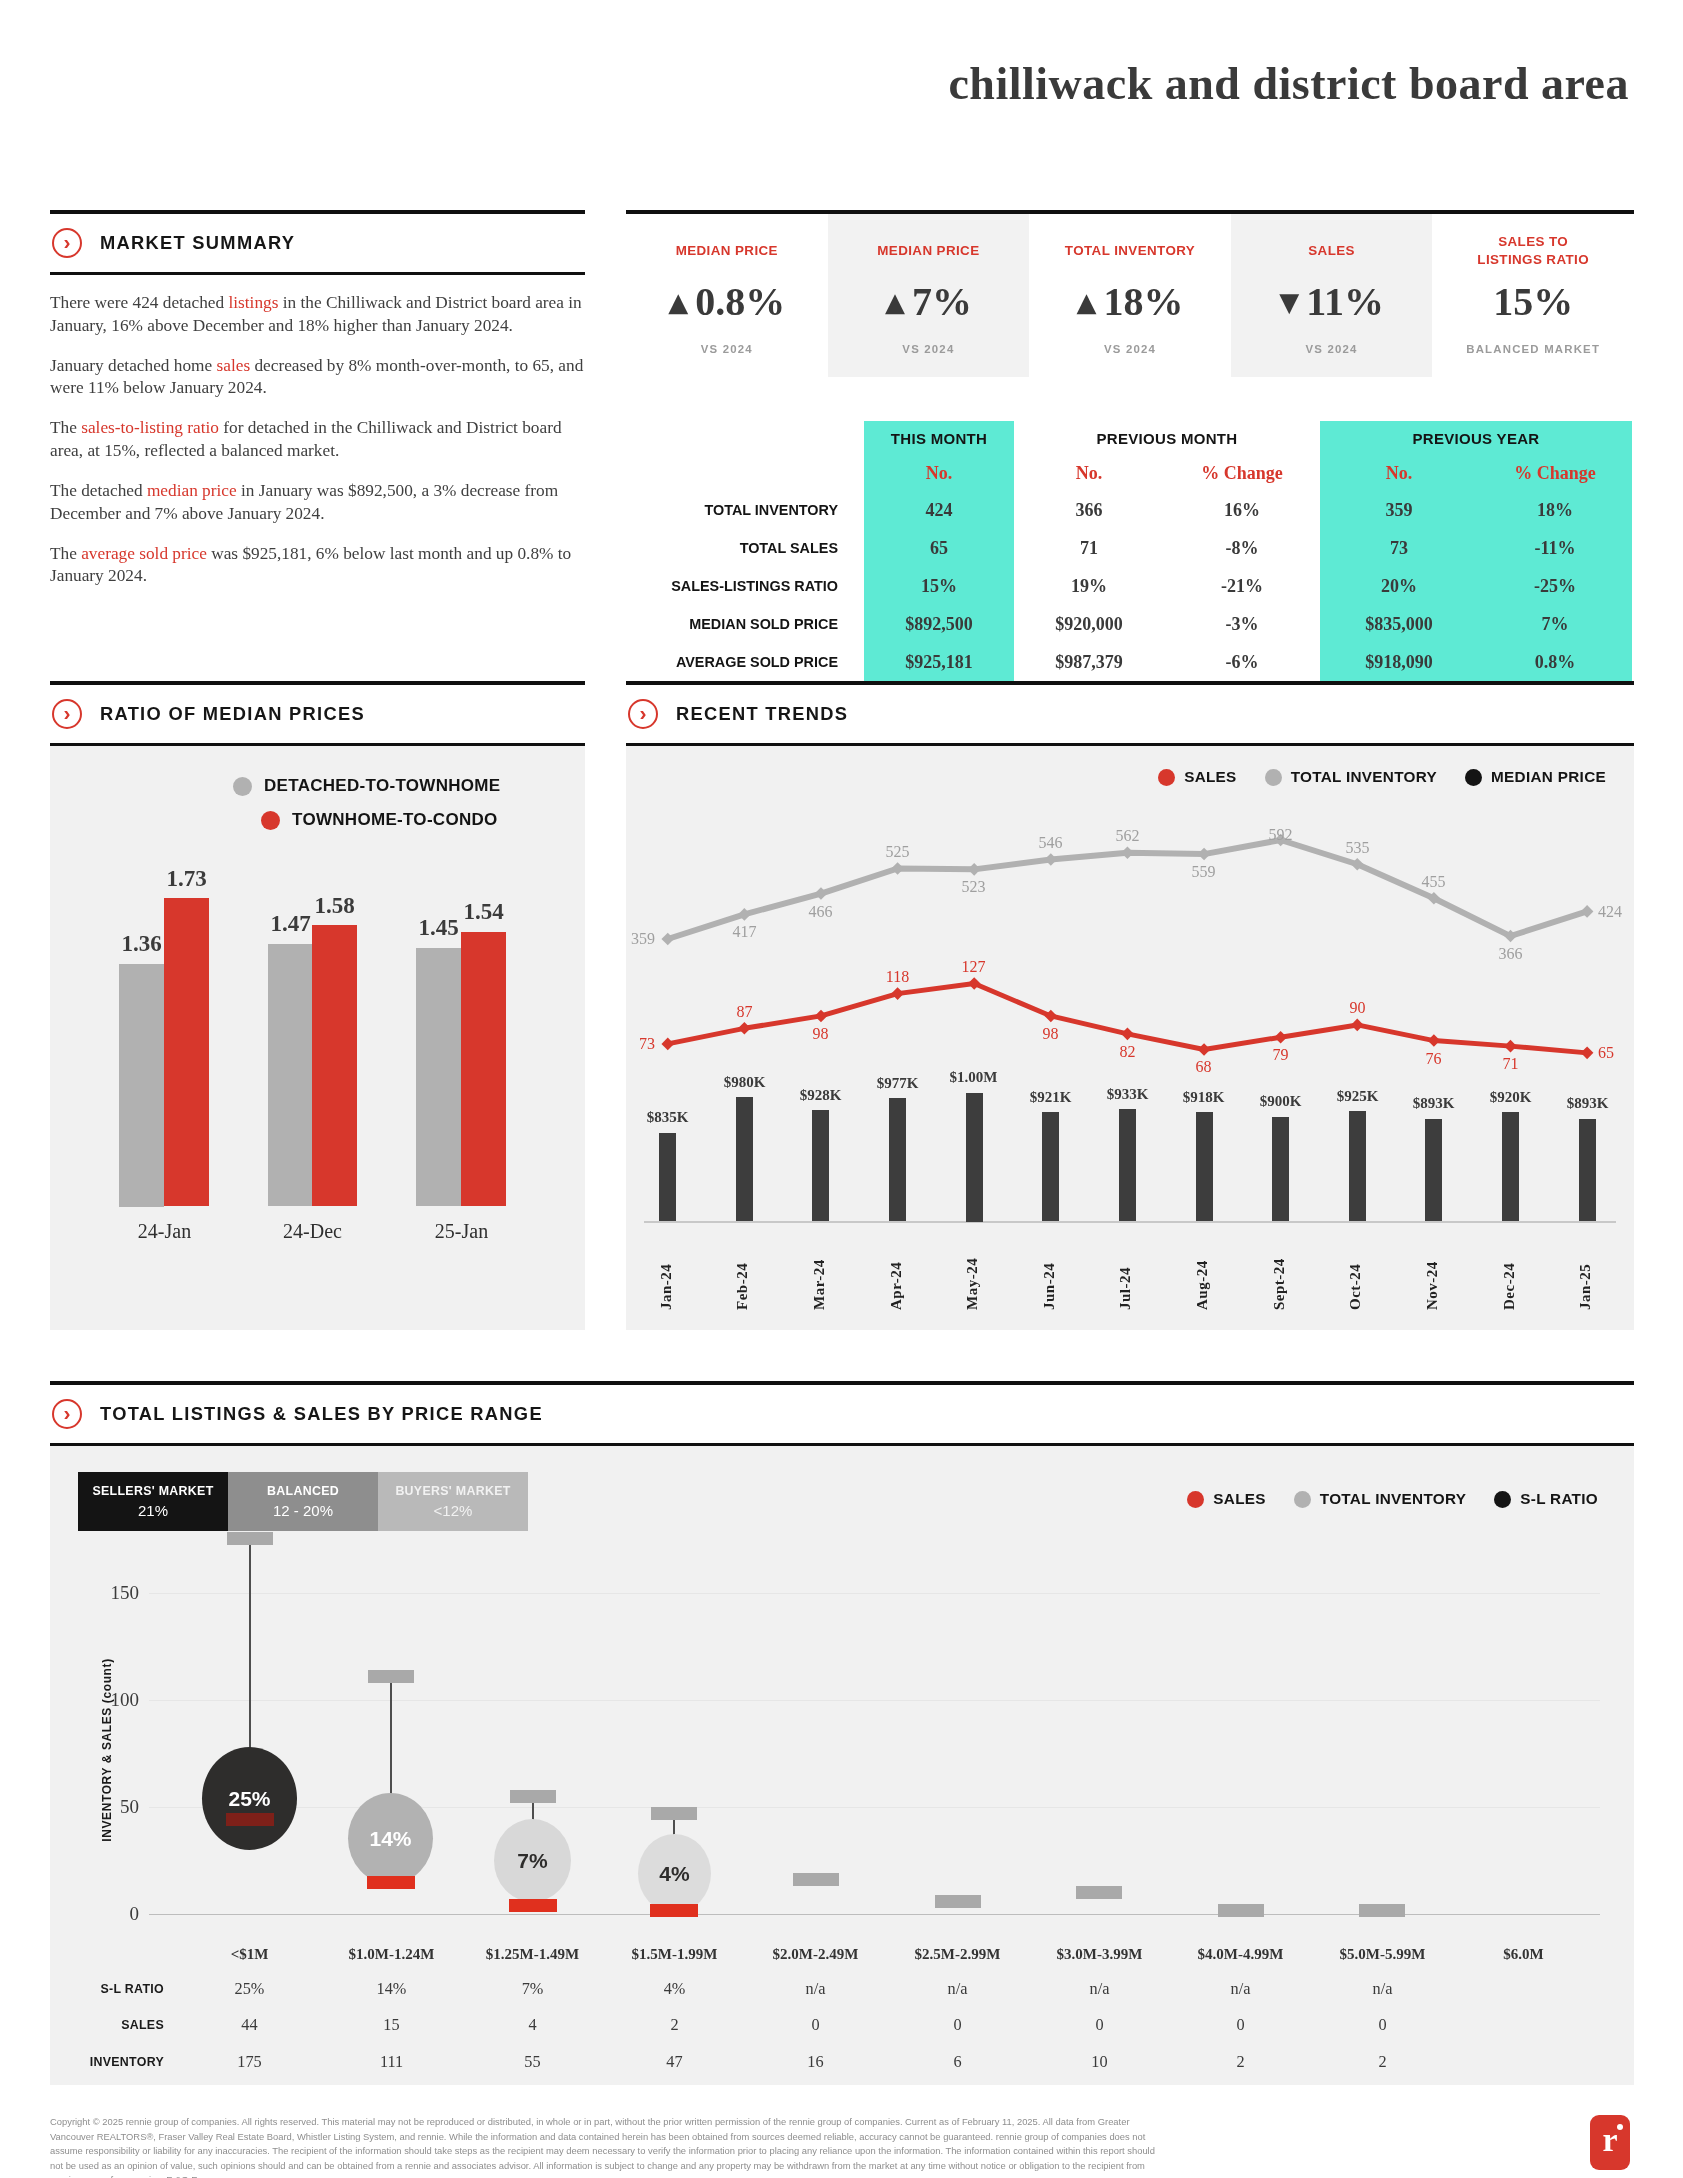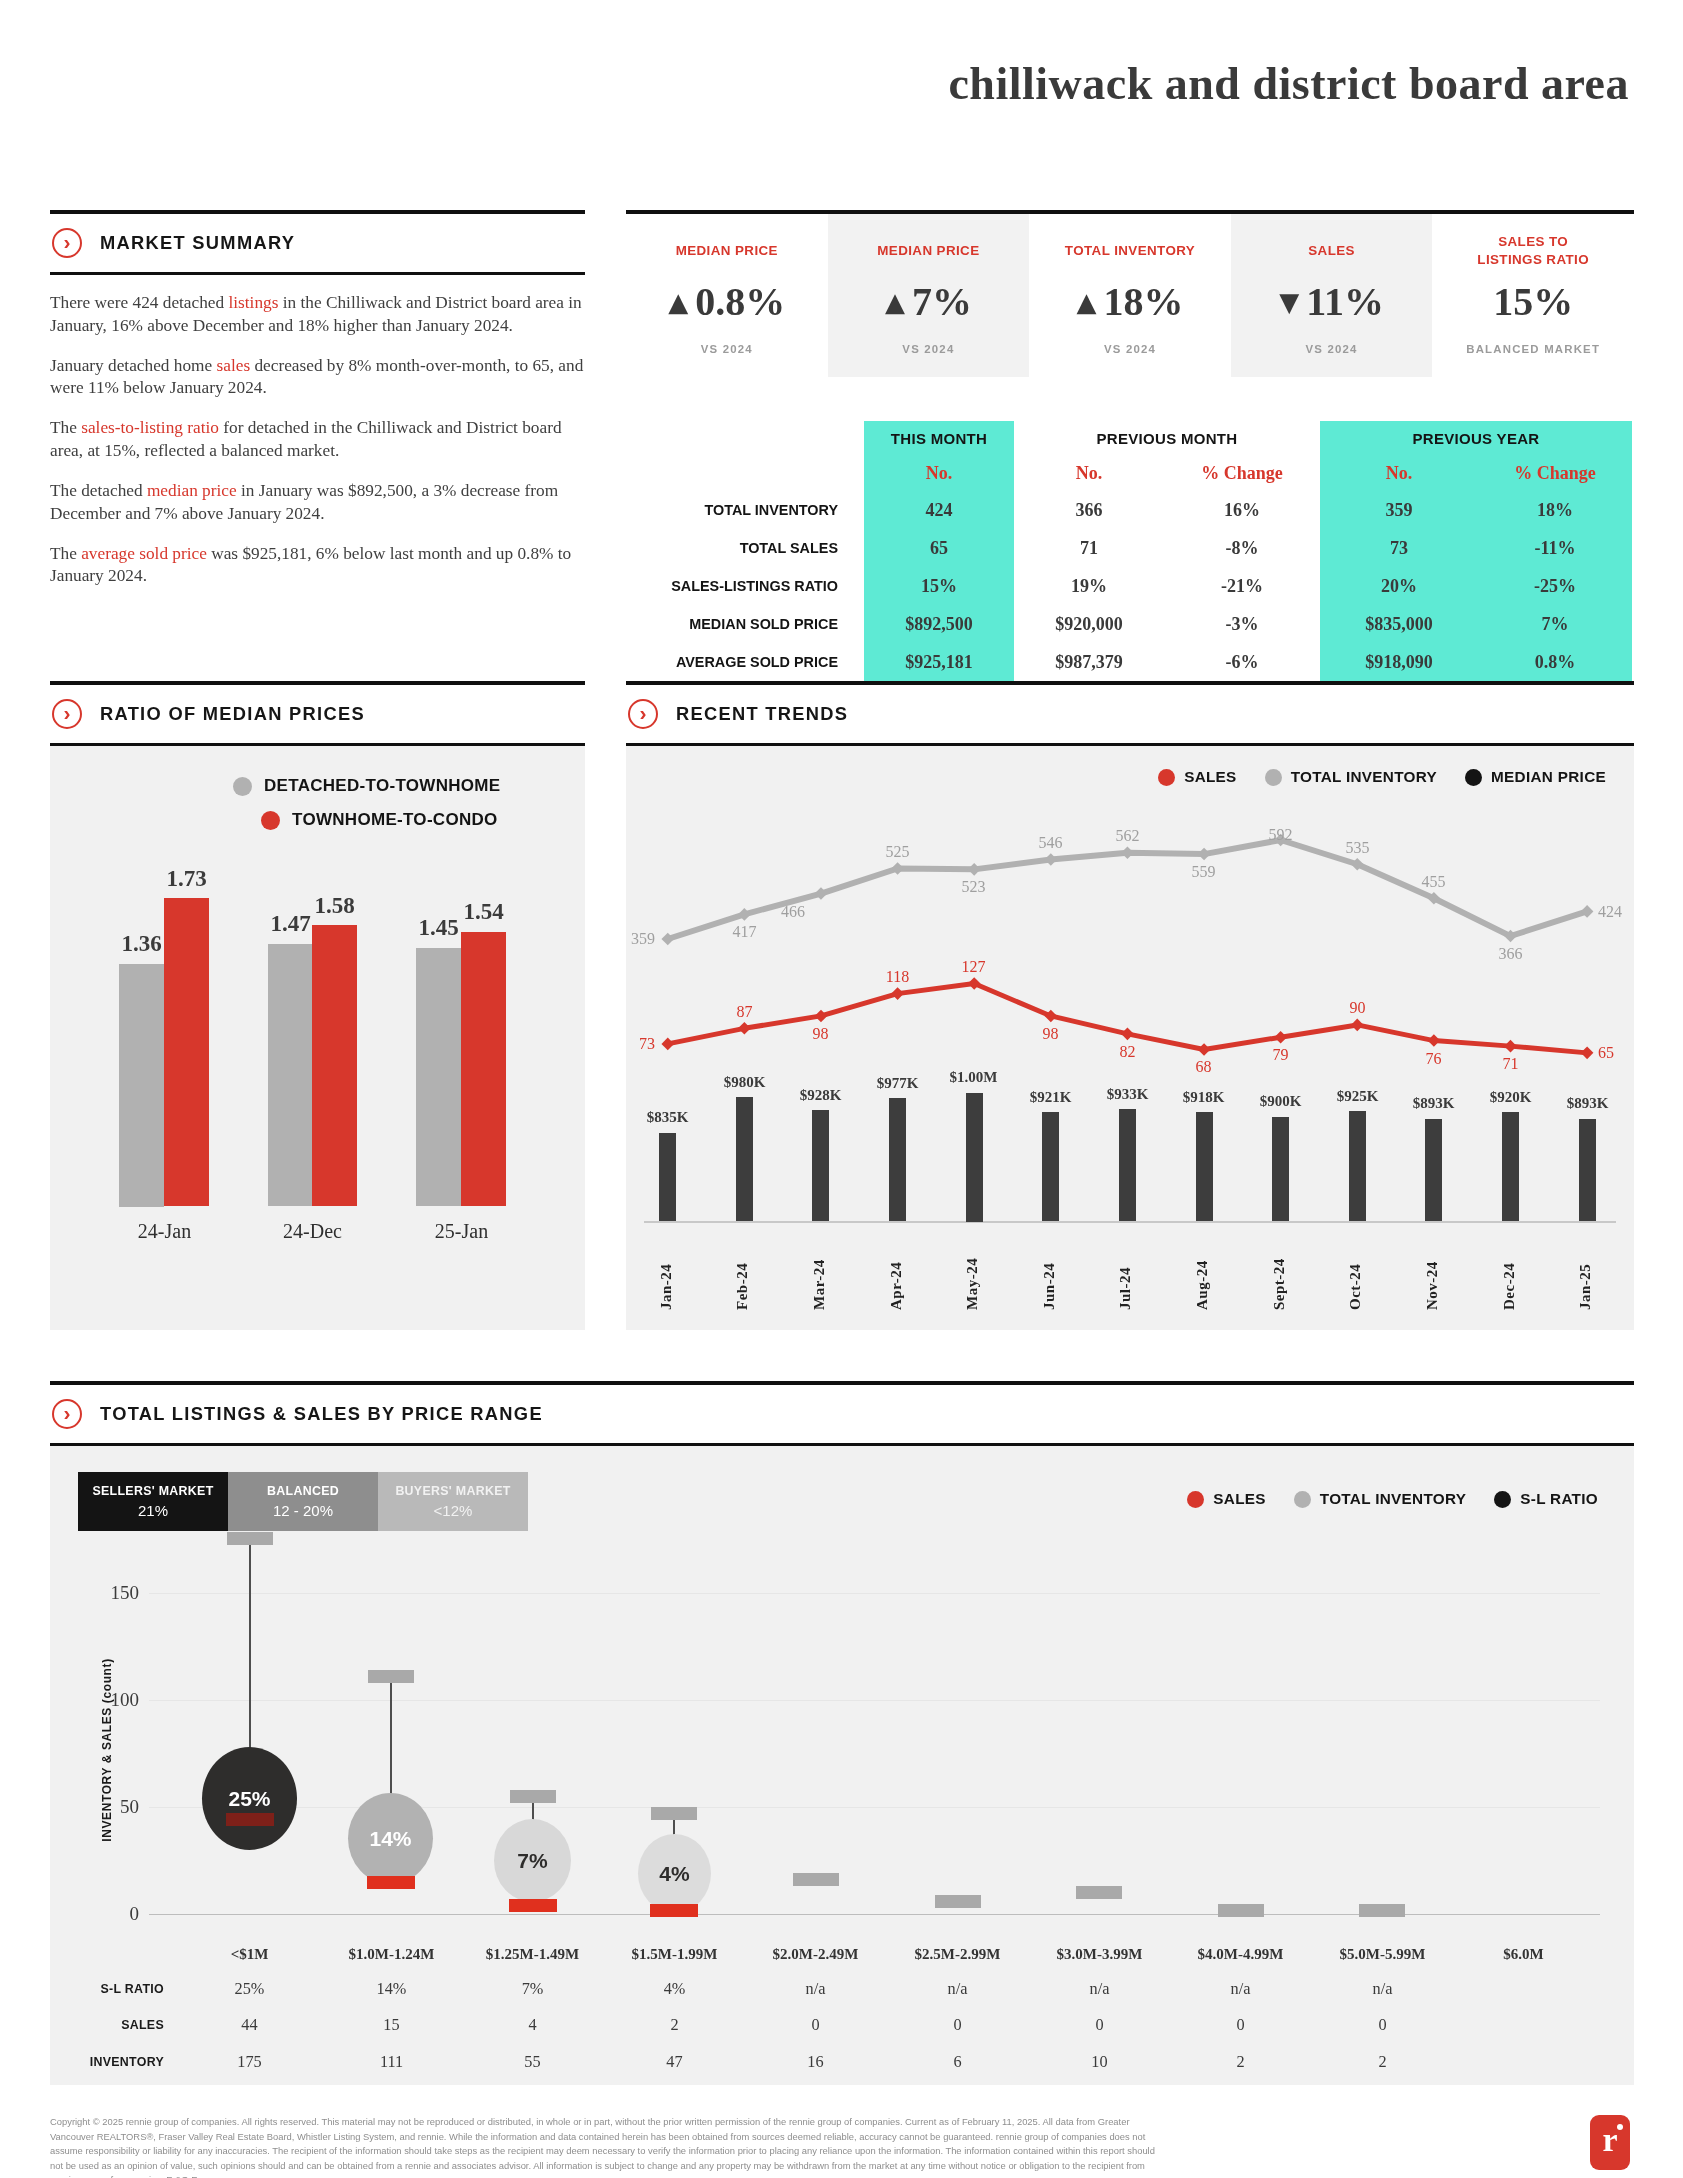--- a/index.html
+++ b/index.html
@@ -253,21 +253,21 @@
           <rect x="501.90000000000003" y="286.30645161290323" width="9" height="9" transform="rotate(45 506.40000000000003 290.80645161290323)" fill="#d7372c"></rect>
           <rect x="579.3000000000001" y="302.11290322580646" width="9" height="9" transform="rotate(45 583.8000000000001 306.61290322580646)" fill="#d7372c"></rect>
           <rect x="656.7" y="289.69354838709677" width="9" height="9" transform="rotate(45 661.2 294.19354838709677)" fill="#d7372c"></rect>
           <rect x="734.1" y="277.2741935483871" width="9" height="9" transform="rotate(45 738.6 281.7741935483871)" fill="#d7372c"></rect>
           <rect x="811.5" y="293.0806451612903" width="9" height="9" transform="rotate(45 816 297.5806451612903)" fill="#d7372c"></rect>
           <rect x="888.9000000000001" y="298.7258064516129" width="9" height="9" transform="rotate(45 893.4000000000001 303.2258064516129)" fill="#d7372c"></rect>
           <rect x="966.3000000000001" y="305.5" width="9" height="9" transform="rotate(45 970.8000000000001 310)" fill="#d7372c"></rect>
         </svg>
         <div class="pt-lab" style="color: rgb(159, 159, 159); left: -50px; top: 184px; width: 79px; text-align: right;">359</div>
         <div class="pt-lab" style="color: rgb(159, 159, 159); left: 79px; top: 177px; width: 79px; text-align: center;">417</div>
-        <div class="pt-lab" style="color: rgb(159, 159, 159); left: 155px; top: 157px; width: 79px; ">466</div>
+        <div class="pt-lab" style="color: rgb(159, 159, 159); left: 155px; top: 157px; width: 79px; text-align: center;">466</div>
         <div class="pt-lab" style="color: rgb(159, 159, 159); left: 232px; top: 97px; width: 79px; text-align: center;">525</div>
         <div class="pt-lab" style="color: rgb(159, 159, 159); left: 308px; top: 132px; width: 79px; text-align: center;">523</div>
         <div class="pt-lab" style="color: rgb(159, 159, 159); left: 385px; top: 88px; width: 79px; text-align: center;">546</div>
         <div class="pt-lab" style="color: rgb(159, 159, 159); left: 462px; top: 81px; width: 79px; text-align: center;">562</div>
         <div class="pt-lab" style="color: rgb(159, 159, 159); left: 538px; top: 117px; width: 79px; text-align: center;">559</div>
         <div class="pt-lab" style="color: rgb(159, 159, 159); left: 615px; top: 80px; width: 79px; text-align: center;">592</div>
         <div class="pt-lab" style="color: rgb(159, 159, 159); left: 692px; top: 93px; width: 79px; text-align: center;">535</div>
         <div class="pt-lab" style="color: rgb(159, 159, 159); left: 768px; top: 127px; width: 79px; text-align: center;">455</div>
         <div class="pt-lab" style="color: rgb(159, 159, 159); left: 845px; top: 199px; width: 79px; text-align: center;">366</div>
         <div class="pt-lab" style="color: rgb(159, 159, 159); left: 972px; top: 157px; width: 79px; text-align: left;">424</div>

